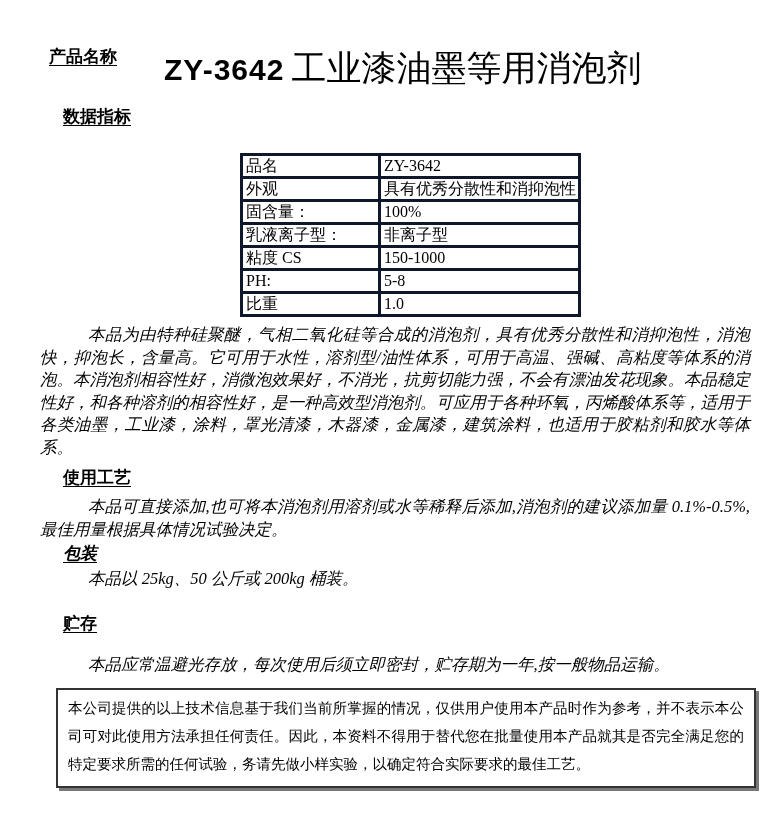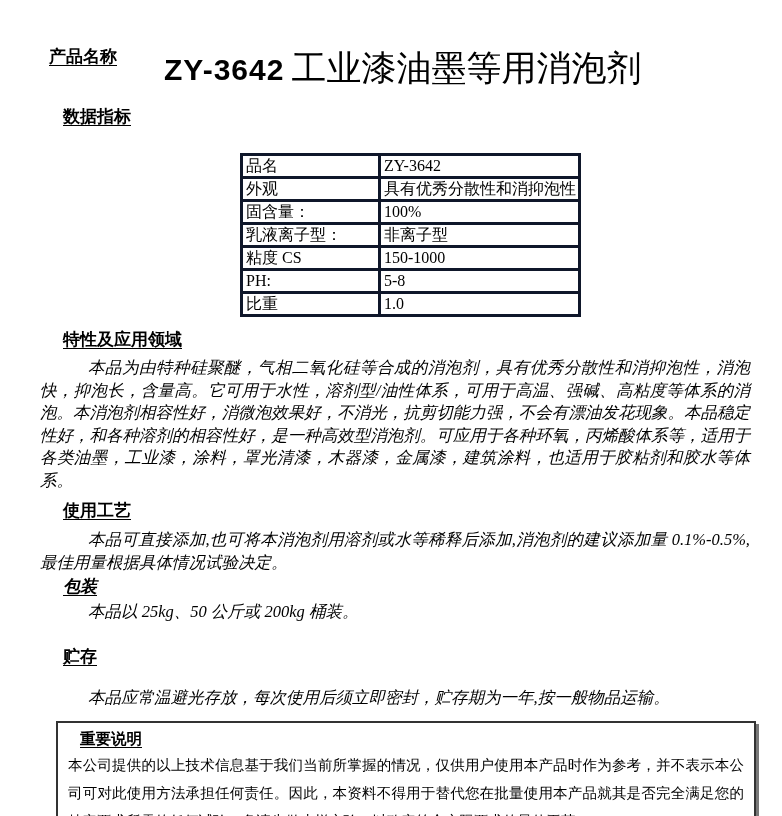--- a/index.html
+++ b/index.html
@@ -142,30 +142,28 @@
         <td class="c1">PH:</td>
         <td class="c2">5-8</td>
       </tr>
       <tr>
         <td class="c1">比重</td>
         <td class="c2">1.0</td>
       </tr>
     </tbody>
   </table>
 
-  <h2 class="sec-heading h-features">特性及应用领域</h2>
   <p class="body-par p-features">本品为由特种硅聚醚，气相二氧化硅等合成的消泡剂，具有优秀分散性和消抑泡性，消泡快，抑泡长，含量高。它可用于水性，溶剂型/油性体系，可用于高温、强碱、高粘度等体系的消泡。本消泡剂相容性好，消微泡效果好，不消光，抗剪切能力强，不会有漂油发花现象。本品稳定性好，和各种溶剂的相容性好，是一种高效型消泡剂。可应用于各种环氧，丙烯酸体系等，适用于各类油墨，工业漆，涂料，罩光清漆，木器漆，金属漆，建筑涂料，也适用于胶粘剂和胶水等体系。</p>
 
   <h2 class="sec-heading h-usage">使用工艺</h2>
   <p class="body-par p-usage">本品可直接添加,也可将本消泡剂用溶剂或水等稀释后添加,消泡剂的建议添加量 0.1%-0.5%,最佳用量根据具体情况试验决定。</p>
 
   <h2 class="sec-heading h-packaging">包装</h2>
   <p class="body-par p-packaging">本品以 25kg、50 公斤或 200kg 桶装。</p>
 
   <h2 class="sec-heading h-storage">贮存</h2>
   <p class="body-par p-storage">本品应常温避光存放，每次使用后须立即密封，贮存期为一年,按一般物品运输。</p>
 
   <div class="notice-box">
-    <h3 class="notice-heading">重要说明</h3>
     <p class="notice-body">本公司提供的以上技术信息基于我们当前所掌握的情况，仅供用户使用本产品时作为参考，并不表示本公司可对此使用方法承担任何责任。因此，本资料不得用于替代您在批量使用本产品就其是否完全满足您的特定要求所需的任何试验，务请先做小样实验，以确定符合实际要求的最佳工艺。</p>
   </div>
 
 </div>
 
 </body></html>

